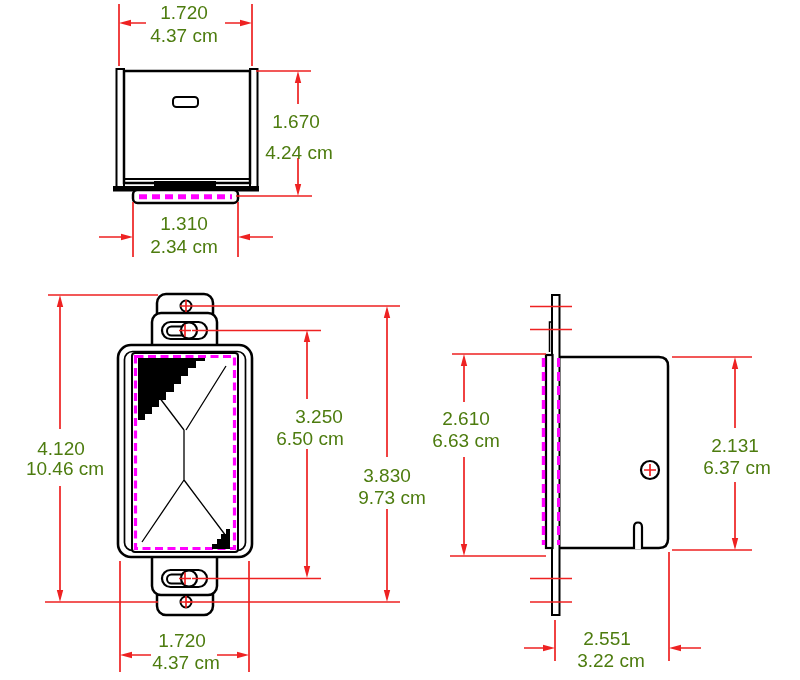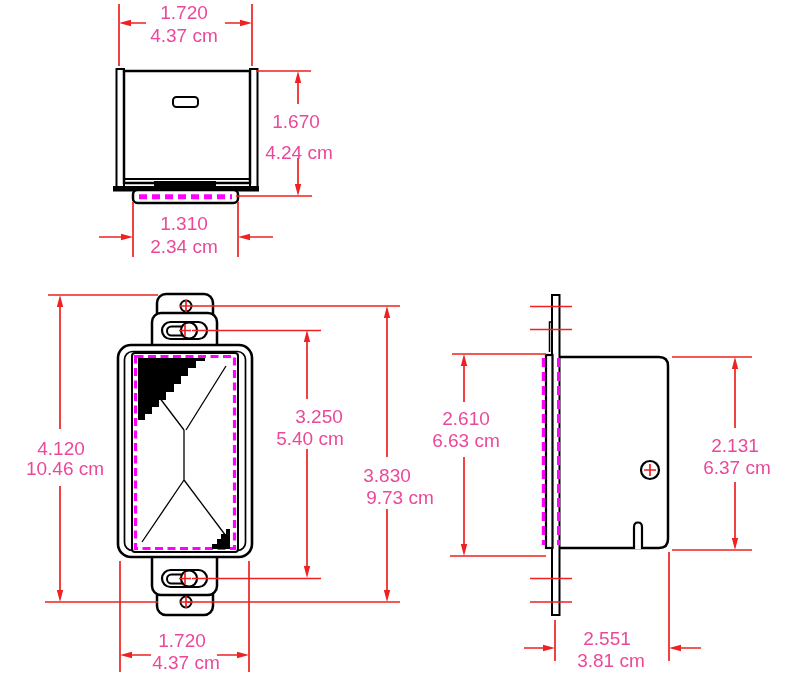--- a/index.html
+++ b/index.html
@@ -1,19 +1,19 @@
 <!DOCTYPE html>
 <html><head>
 <meta charset="utf-8">
 <style>
   html,body{margin:0;padding:0;background:#ffffff;}
   #canvas{position:relative;width:800px;height:680px;background:#ffffff;overflow:hidden;
           font-family:"Liberation Sans", sans-serif;}
   #drawing{position:absolute;left:0;top:0;}
-  .dim{position:absolute;transform:translateX(-50%);color:#ec4899;font-size:19px;
+  .dim{position:absolute;transform:translateX(-50%);color:#4d7c0f;font-size:19px;
        line-height:20px;white-space:nowrap;font-family:"Liberation Sans",sans-serif;}
 </style>
 </head>
 <body>
 
 <div id="canvas">
 
 <svg id="drawing" width="800" height="680" viewBox="0 0 800 680">
 
   <g stroke="#000" fill="#fff">
@@ -126,26 +126,26 @@
   <div class="dim" style="left:184px;top:3px">1.720</div>
   <div class="dim" style="left:184px;top:26px">4.37 cm</div>
   <div class="dim" style="left:296px;top:112px">1.670</div>
   <div class="dim" style="left:299px;top:143px">4.24 cm</div>
   <div class="dim" style="left:184px;top:214px">1.310</div>
   <div class="dim" style="left:184px;top:237px">2.34 cm</div>
 
   <div class="dim" style="left:61px;top:439px">4.120</div>
   <div class="dim" style="left:65px;top:459px">10.46 cm</div>
   <div class="dim" style="left:319px;top:407px">3.250</div>
-  <div class="dim" style="left:310px;top:429px">5.40 cm</div>
+  <div class="dim" style="left:310px;top:429px">6.50 cm</div>
   <div class="dim" style="left:387px;top:466px">3.830</div>
-  <div class="dim" style="left:400px;top:488px">9.73 cm</div>
+  <div class="dim" style="left:392px;top:488px">9.73 cm</div>
   <div class="dim" style="left:182px;top:631px">1.720</div>
   <div class="dim" style="left:186px;top:653px">4.37 cm</div>
 
   <div class="dim" style="left:466px;top:409px">2.610</div>
   <div class="dim" style="left:466px;top:431px">6.63 cm</div>
   <div class="dim" style="left:735px;top:436px">2.131</div>
   <div class="dim" style="left:737px;top:458px">6.37 cm</div>
   <div class="dim" style="left:607px;top:629px">2.551</div>
-  <div class="dim" style="left:611px;top:651px">3.81 cm</div>
+  <div class="dim" style="left:611px;top:651px">3.22 cm</div>
 
 </div>
 
 </body></html>

